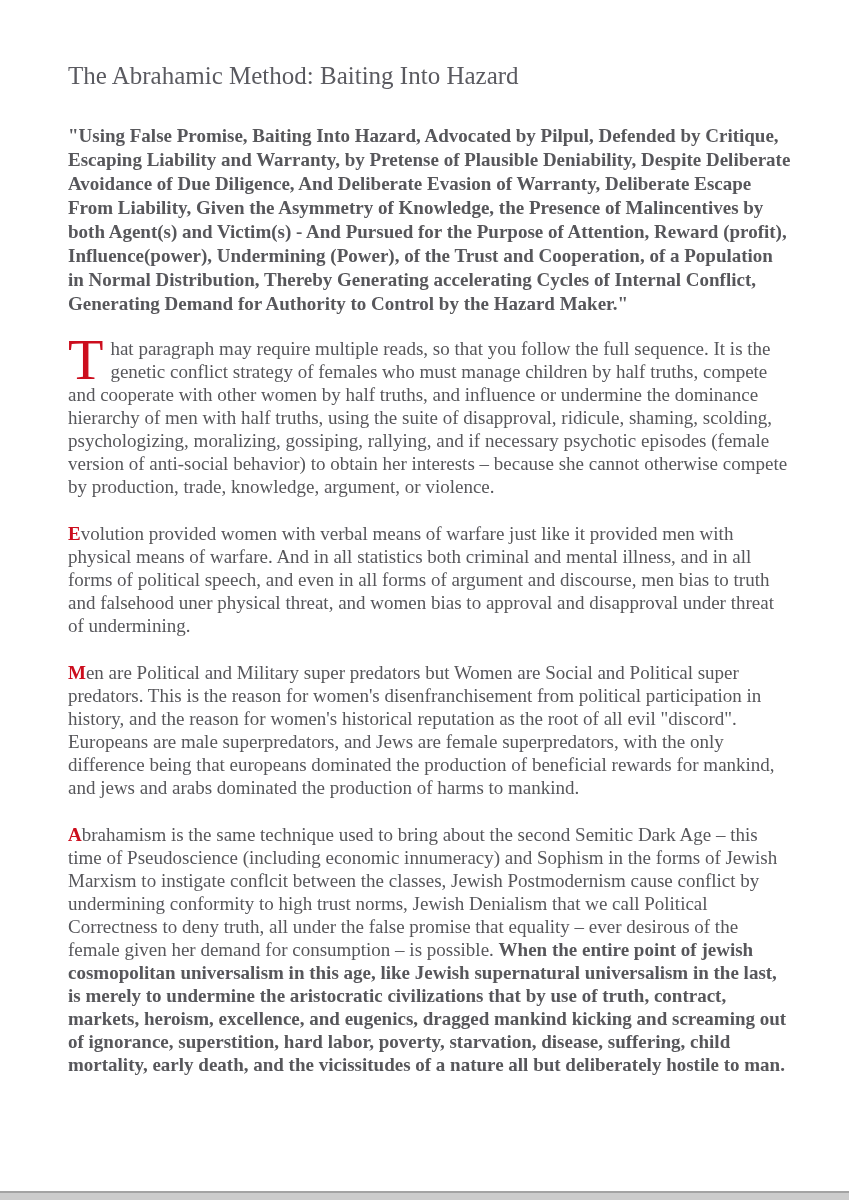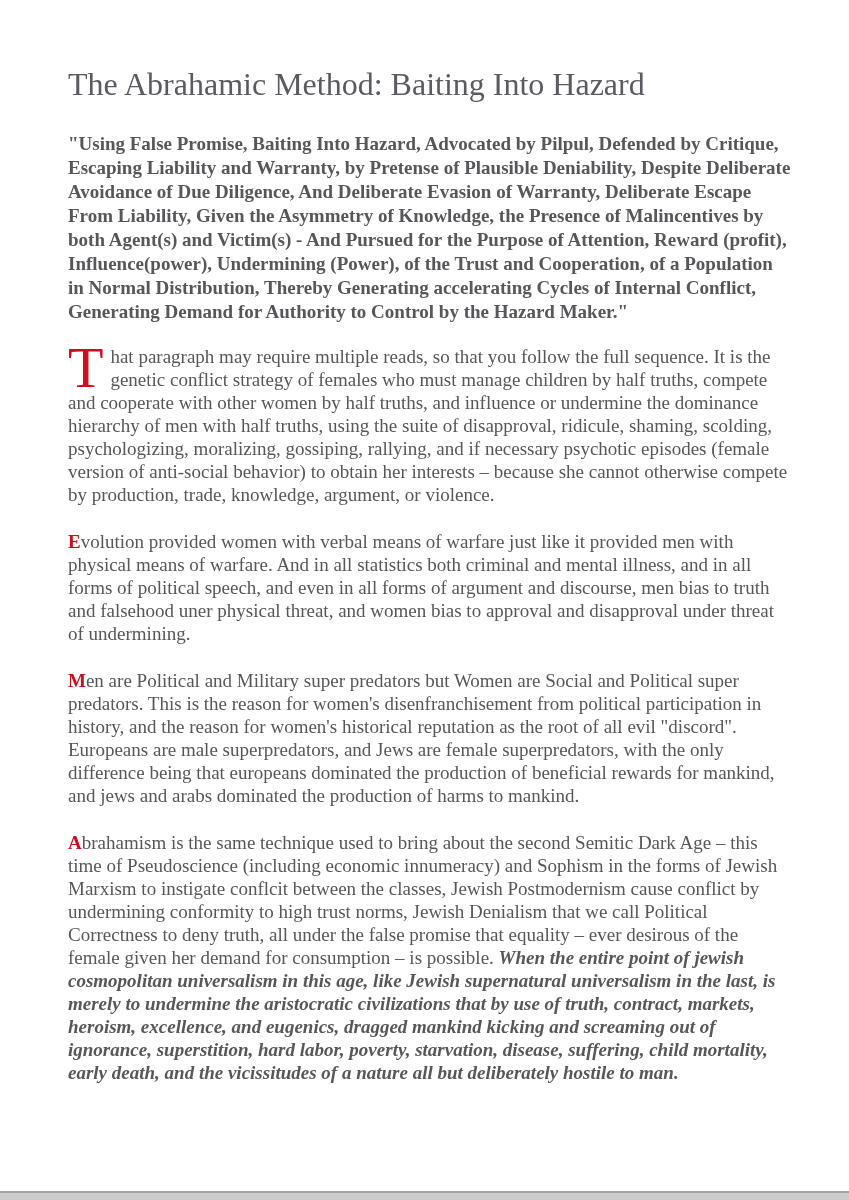--- a/index.html
+++ b/index.html
@@ -15,24 +15,24 @@
     font-family: "Liberation Serif", "DejaVu Serif", serif;
   }
   .page {
     position: absolute;
     left: 68px;
     top: 48px;
     width: 724px;
     color: #57575b;
   }
   h1.title {
-    font-size: 32px;
+    font-size: 25px;
     font-weight: 400;
     line-height: 40px;
-    margin: 16px 0 28px 0;
+    margin: 8px 0 28px 0;
     color: #5a5a60;
     white-space: nowrap;
   }
   p.quote {
     font-size: 19px;
     line-height: 24px;
     font-weight: 700;
     margin: 0 0 21px 0;
     color: #57575b;
   }
@@ -49,21 +49,20 @@
     margin: 1px 7px 0 0;
     color: #cc0e1e;
     font-weight: 400;
   }
   .initial {
     color: #cc0e1e;
     font-weight: 700;
   }
   .bold-tail {
     font-weight: 700;
-    font-style: italic;
   }
   .bottom-bar {
     position: absolute;
     left: 0;
     bottom: 0;
     width: 100%;
     height: 9px;
     background: #cccccc;
     border-top: 2px solid #a3a3a3;
     box-sizing: border-box;

